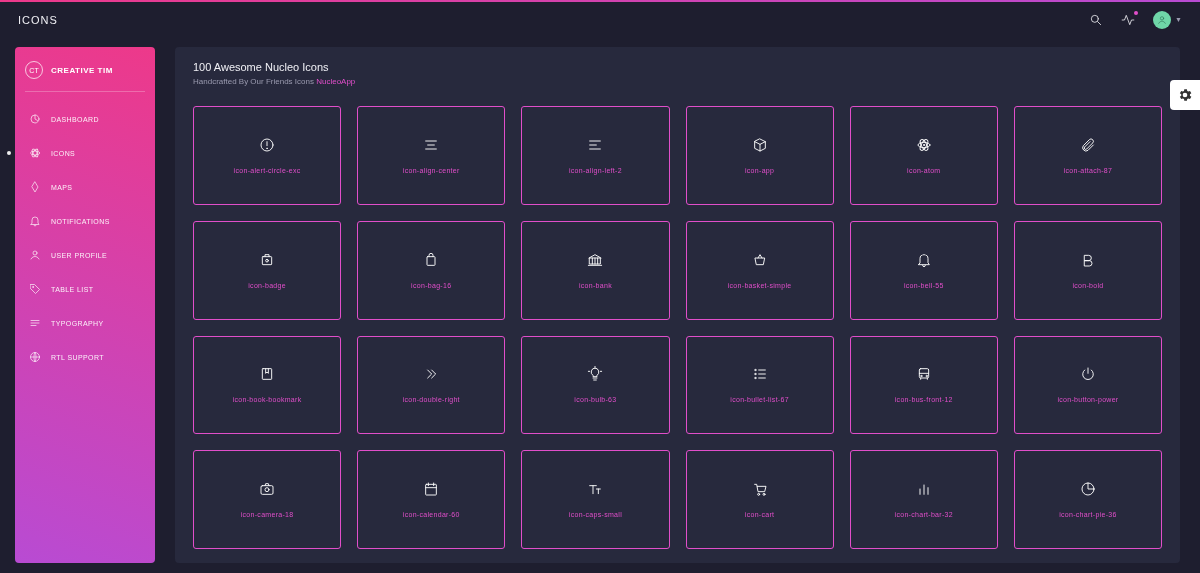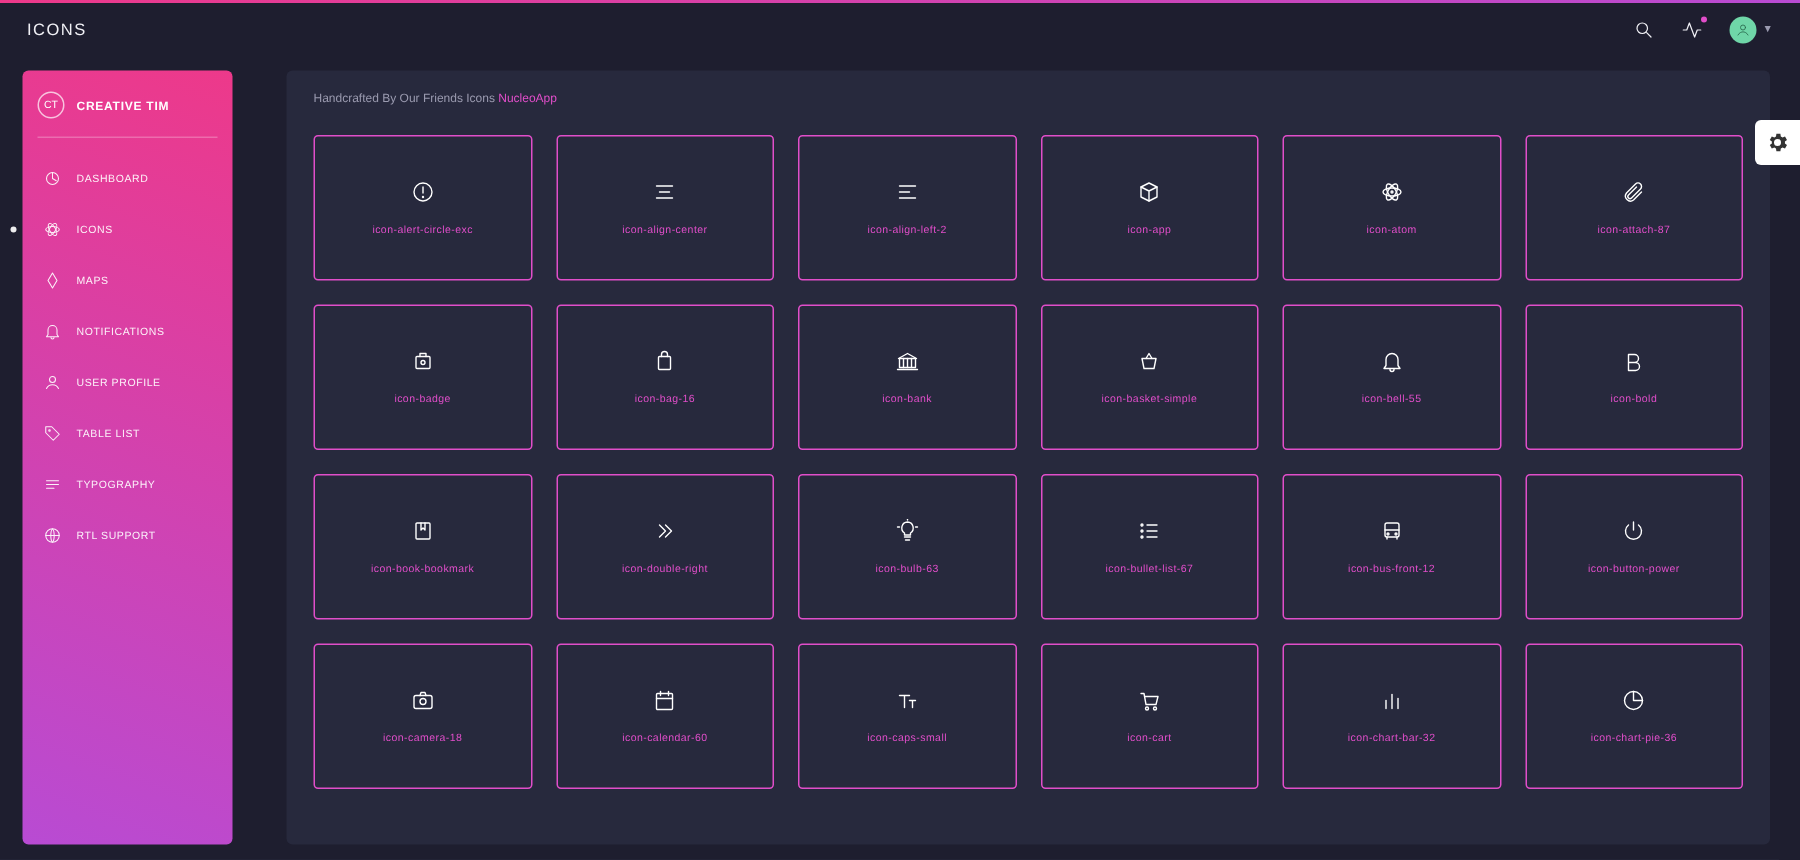--- a/index.html
+++ b/index.html
@@ -24,21 +24,21 @@
   }
   .topbar .title{font-size:11px;letter-spacing:1px;font-weight:400}
   .topbar .right{display:flex;align-items:center;gap:18px}
   .top-icon{color:var(--text);display:flex;align-items:center;cursor:pointer;position:relative}
   .avatar{width:18px;height:18px;border-radius:50%;background:#6fd6a8;display:flex;align-items:center;justify-content:center;font-size:10px}
   .notif-dot{width:4px;height:4px;border-radius:50%;background:var(--pink);position:absolute;top:-2px;right:-3px}
   .caret{font-size:7px;margin-left:4px;color:var(--muted)}
 
   .layout{display:flex;height:calc(100% - 37px)}
   .sidebar{
-    width:140px;margin:10px 16px 10px 15px;border-radius:4px;
+    width:140px;margin:10px 0 10px 15px;border-radius:4px;
     background:linear-gradient(200deg,var(--grad-a) 0%,var(--grad-b) 100%);
     padding:14px 10px;color:#fff;display:flex;flex-direction:column;
   }
   .brand{display:flex;align-items:center;gap:8px;padding-bottom:12px;border-bottom:1px solid rgba(255,255,255,.25);margin-bottom:12px}
   .brand .logo{width:18px;height:18px;border:1px solid rgba(255,255,255,.7);border-radius:50%;display:flex;align-items:center;justify-content:center;font-size:7px}
   .brand .name{font-size:8px;font-weight:600;letter-spacing:.5px}
   .nav{display:flex;flex-direction:column;gap:4px}
   .nav-item{display:flex;align-items:center;gap:10px;padding:9px 4px;font-size:7px;letter-spacing:.4px;cursor:pointer;opacity:.92;position:relative}
   .nav-item.active::before{content:"";position:absolute;left:-18px;top:50%;transform:translateY(-50%);width:4px;height:4px;border-radius:50%;background:#fff}
   .nav-item .ni-icon{width:12px;display:flex;justify-content:center}
@@ -180,20 +180,21 @@
             </svg>
           </span>
         <span>RTL SUPPORT</span>
       </div>
     </nav>
   </aside>
 
   <main class="main">
     <div class="main-card">
       <div class="heading">
+        <h1>100 Awesome Nucleo Icons</h1>
         <p>
           <span>Handcrafted By Our Friends Icons </span><a href="#">NucleoApp</a>
         </p>
       </div>
       <div class="grid" id="icon-grid">
           <div class="icon-card">
             <div class="glyph">
               <svg width="16" height="16" viewBox="0 0 24 24">
                 <circle cx="12" cy="12" r="9"></circle>
                 <line x1="12" y1="7" x2="12" y2="13"></line>

